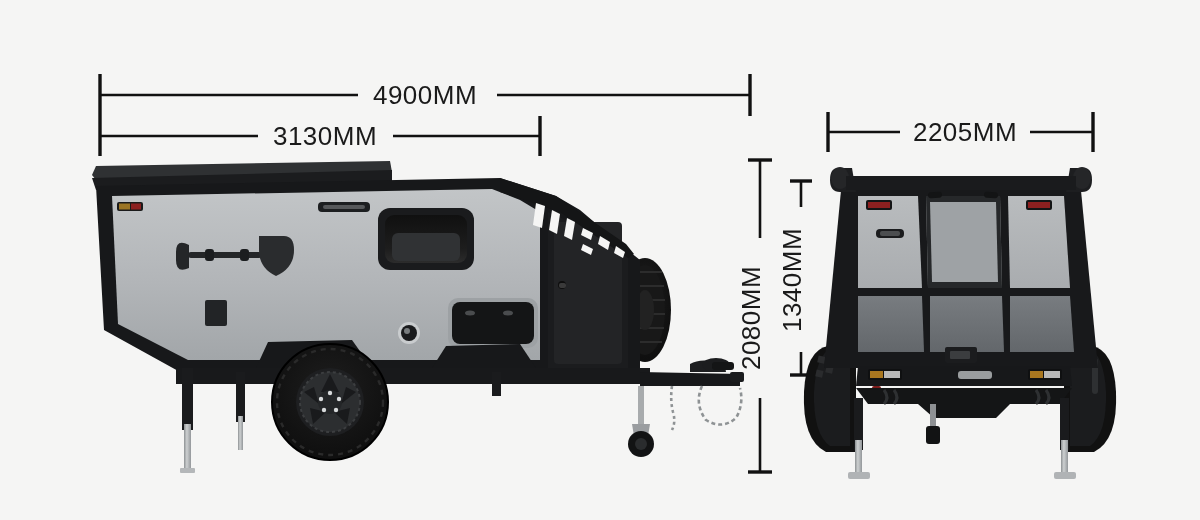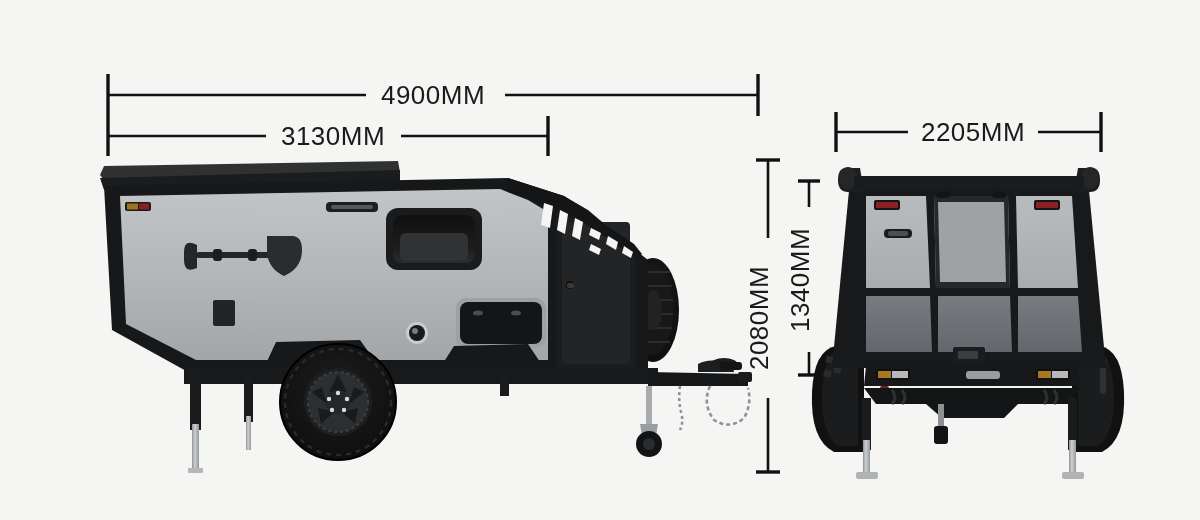--- a/index.html
+++ b/index.html
@@ -4,21 +4,21 @@
 <title>Trailer Dimension Diagram</title>
 <style>
   html,body{margin:0;padding:0;}
   body{
     width:1200px;height:520px;
     background:#f5f5f4;
     font-family:"Liberation Sans", sans-serif;
     overflow:hidden;
     position:relative;
   }
-  #stage{position:absolute;left:0;top:0;width:956px;height:520px;margin-left:8px;}
+  #stage{position:absolute;left:0;top:0;width:956px;height:520px;}
   svg{display:block;}
   .dimtext{
     font-family:"Liberation Sans", sans-serif;
     font-size:26px;
     fill:#1a1a1a;
     letter-spacing:0.5px;
   }
   .dimline{stroke:#111;stroke-width:2.6;}
   .dimtick{stroke:#111;stroke-width:3.4;}
 </style>

